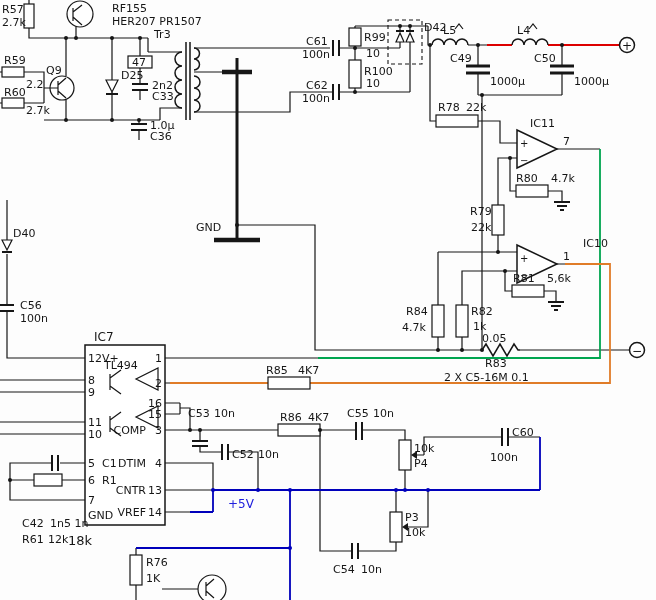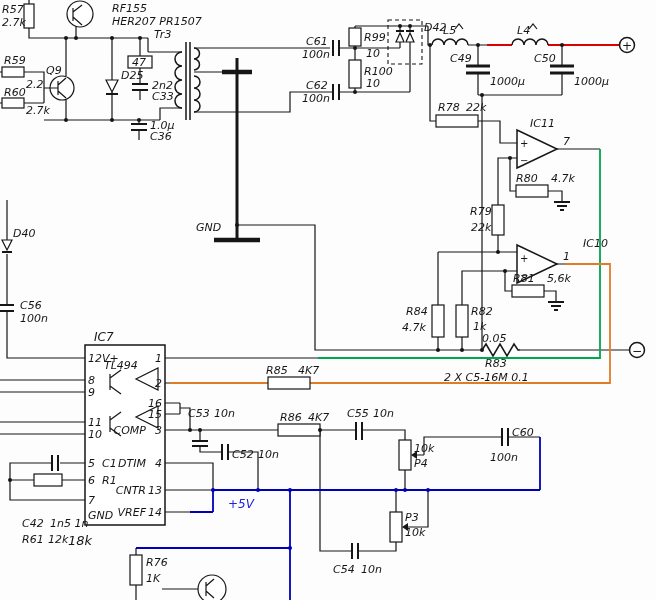--- a/index.html
+++ b/index.html
@@ -1,16 +1,16 @@
 <!DOCTYPE html>
 <html><head>
 <meta charset="utf-8">
 <style>
   html,body { margin:0; padding:0; background:#e8e8e8; }
-  .stage { width:656px; height:600px; position:relative; overflow:hidden;font-style:italic; }
+  .stage { width:656px; height:600px; position:relative; overflow:hidden; }
   svg { display:block; }
   .t  { font-family:"DejaVu Sans", sans-serif; font-size:11px; fill:#161616; }
   .t10 { font-size:10px; }
   .t12 { font-size:12px; }
   .t13 { font-size:13px; }
   .tb  { font-family:"DejaVu Sans", sans-serif; font-size:12px; } 
   .te { text-anchor:end; }
   .tm { text-anchor:middle; }
   .w   { fill:none; stroke:#161616; stroke-width:1.2; }
   .w15 { fill:none; stroke:#161616; stroke-width:1.5; }

